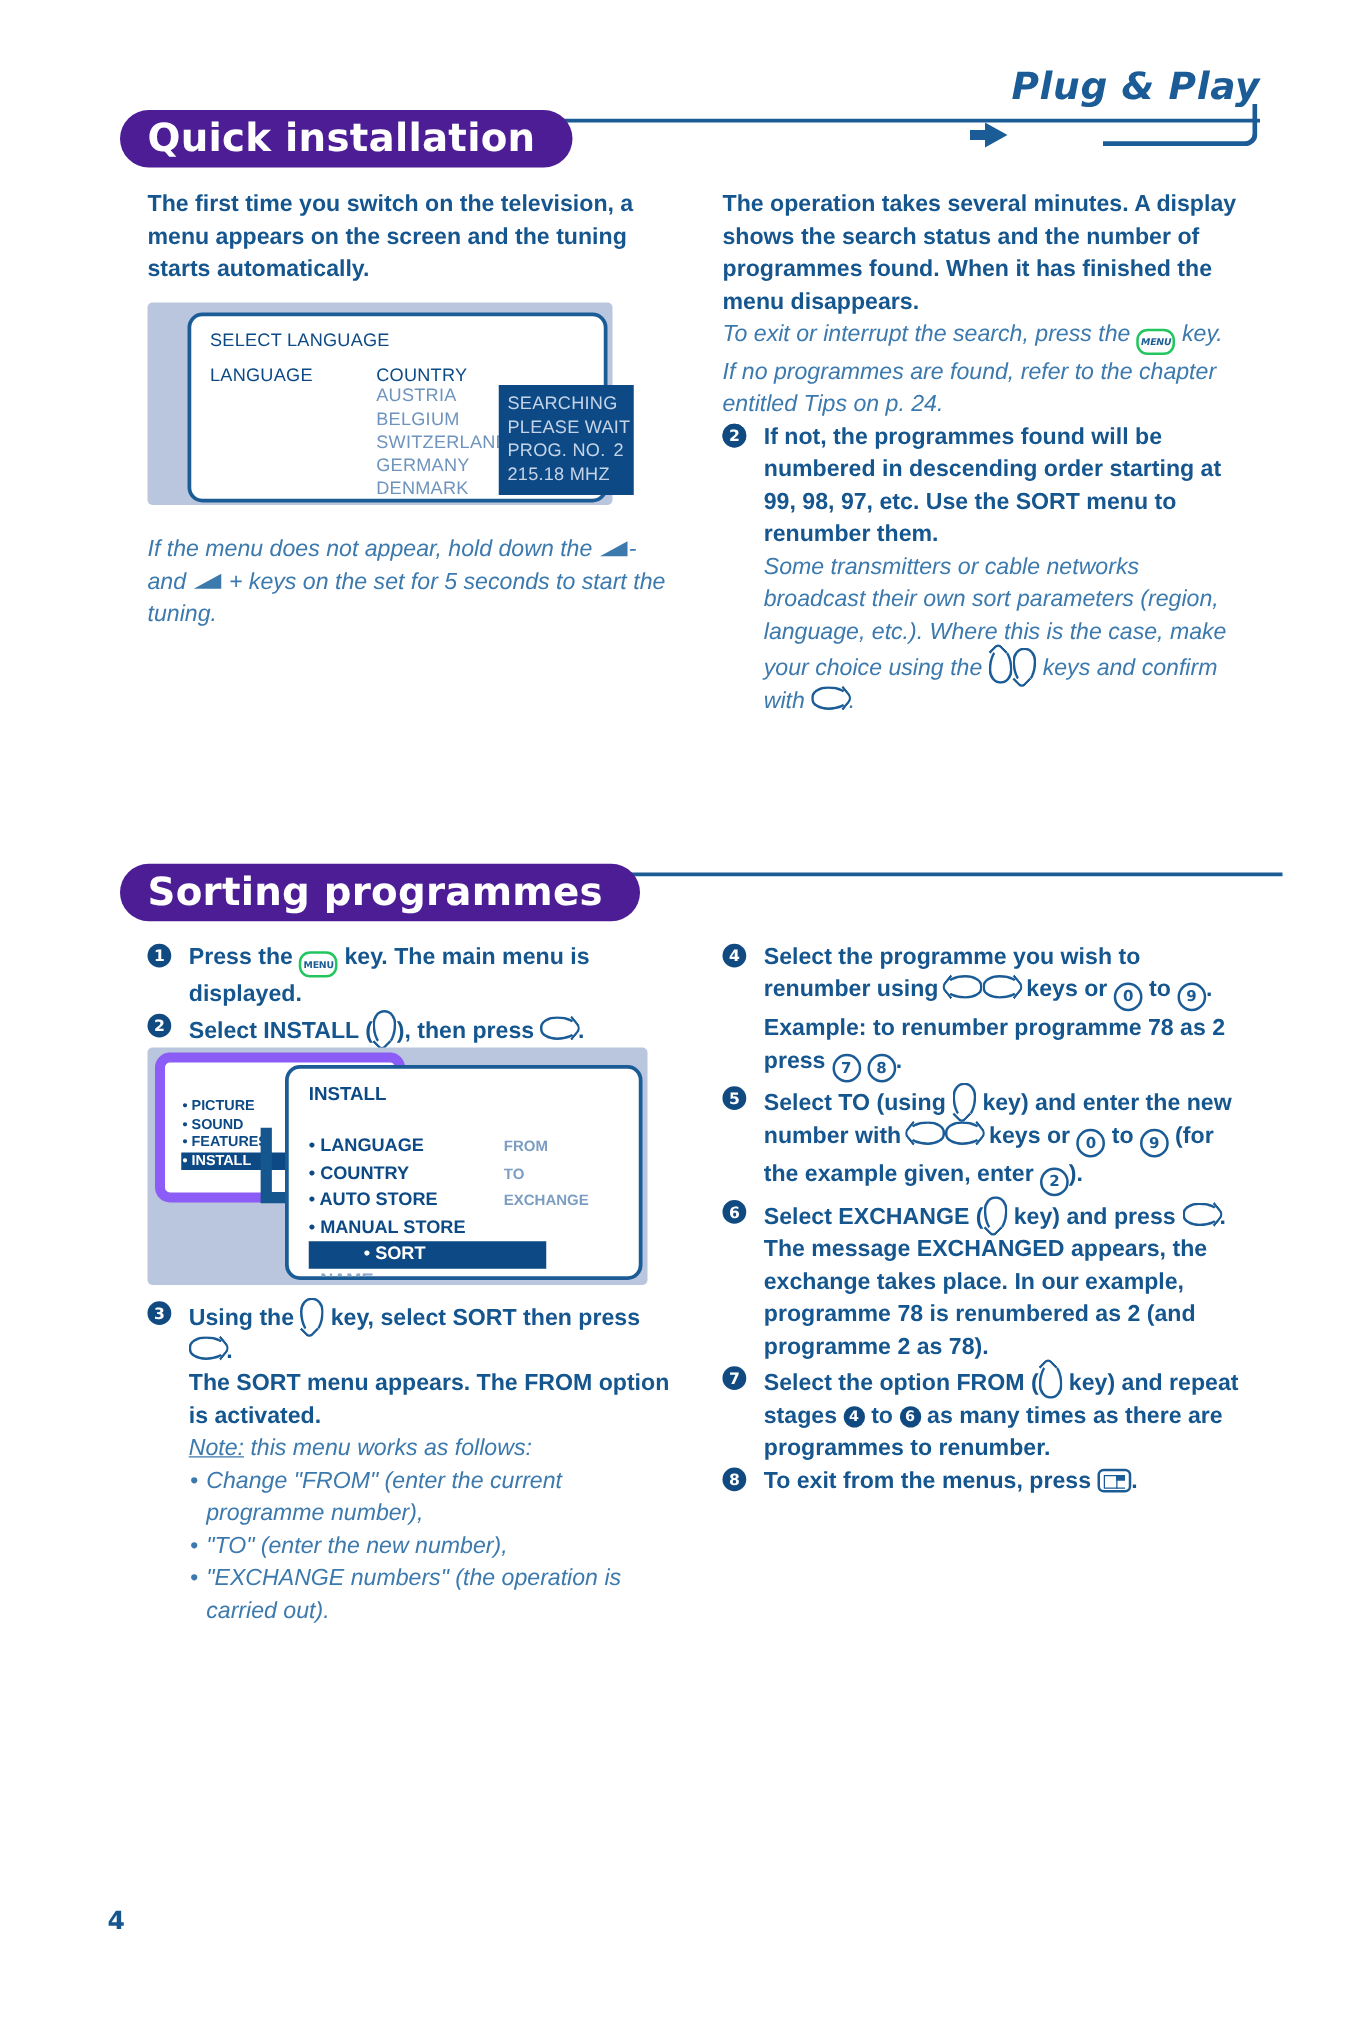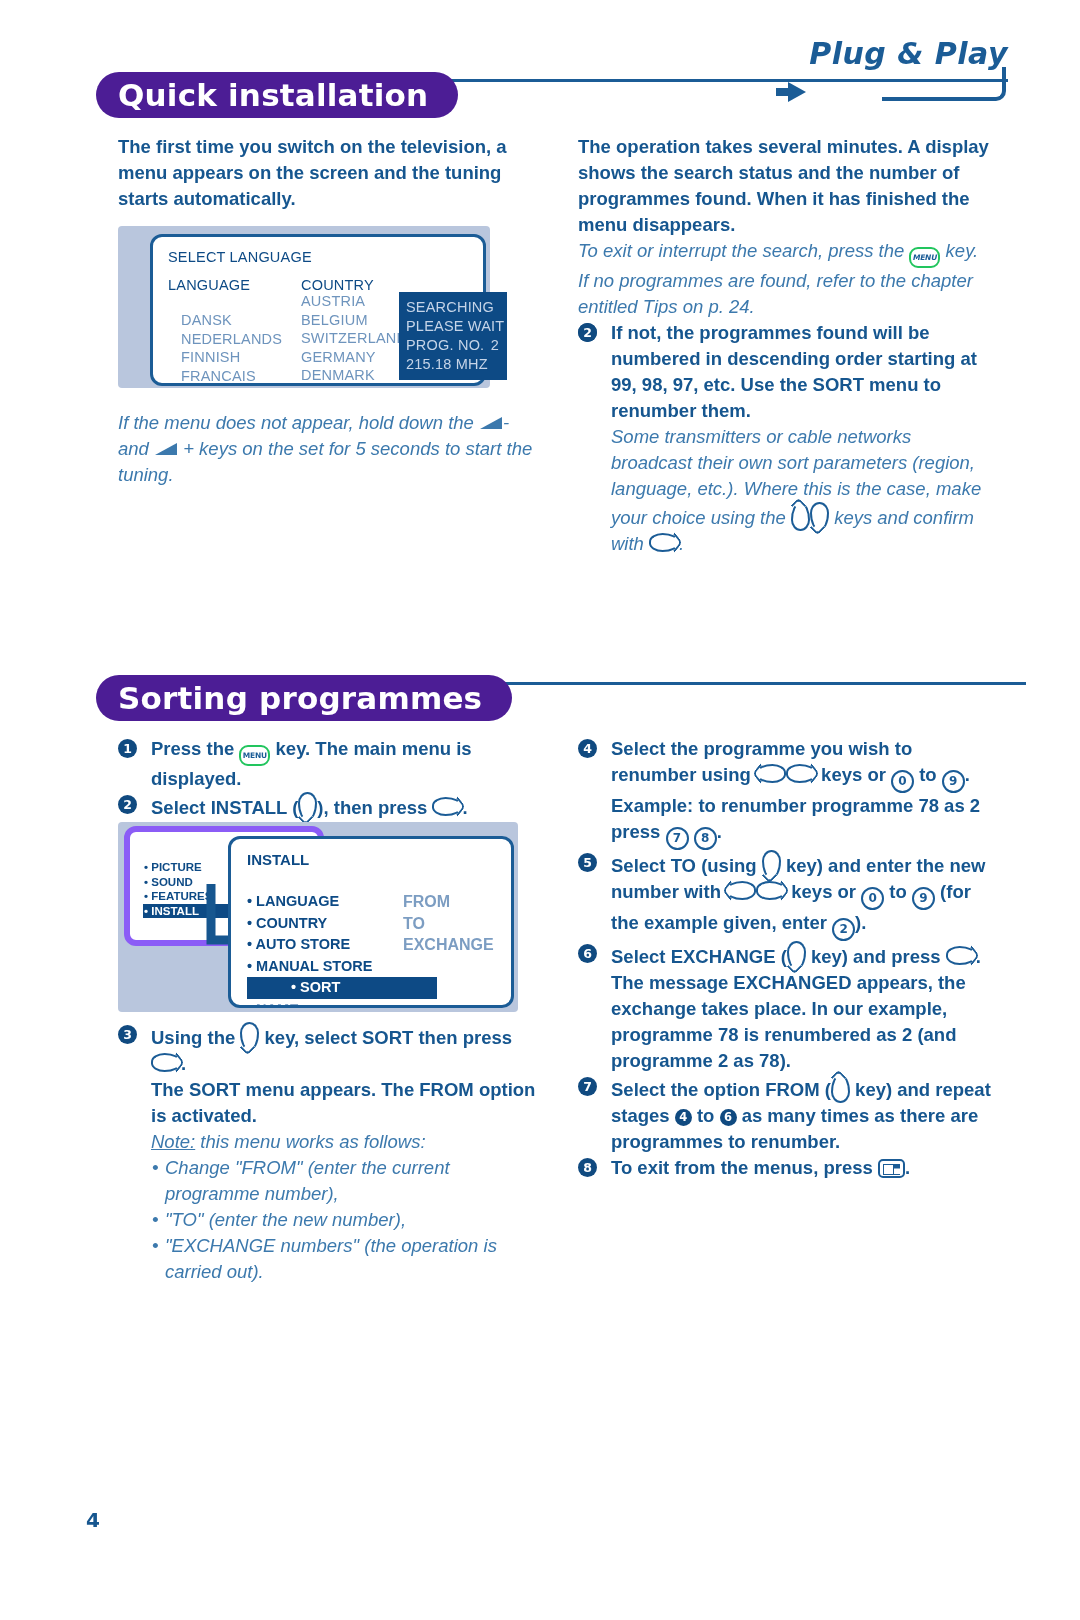--- a/index.html
+++ b/index.html
@@ -14,20 +14,21 @@
     font-family: "Liberation Sans", sans-serif;
     color: #1b5c96;
     overflow: hidden;
   }
 
   
   .page {
     position: absolute;
     inset: 0;
     background: #ffffff;
+    margin-top: 16px;
   }
 
   
   .plugplay {
     position: absolute;
     top: 36px;
     right: 72px;
     width: 230px;
     height: 70px;
   }
@@ -372,21 +373,21 @@
     background: #b9c6dd;
     border-radius: 4px;
   }
   .tvbox2-back {
     position: absolute;
     left: 6px;
     top: 4px;
     width: 200px;
     height: 120px;
     background: #ffffff;
-    border: 6px solid #8b5cf6;
+    border: 8px solid #8b5cf6;
     border-radius: 12px;
     box-sizing: border-box;
   }
   .tvbox2-front {
     position: absolute;
     left: 110px;
     top: 14px;
     width: 286px;
     height: 172px;
     background: #ffffff;
@@ -446,21 +447,21 @@
     display: block;
     width: 146px;
     padding-left: 44px;
   }
   .inst-items .dim { color: #8aa8c9; display: block; }
   .inst-right {
     position: absolute;
     left: 172px;
     top: 52px;
     font-weight: bold;
-    font-size: 16px;
+    font-size: 12px;
     line-height: 21.5px;
     color: #7c9dc2;
     font-family: "Liberation Sans", sans-serif;
   }
 
   
   .dotlist { margin: 0; padding: 0; list-style: none; }
   .dotlist li {
     position: relative;
     padding-left: 14px;
@@ -510,26 +511,20 @@
 
   <div class="col col-left" style="top:134px;">
     <p class="body">The first time you switch on the television, a menu appears on the screen and the tuning starts automatically.</p>
   </div>
 
   <div class="tvbox1">
     <div class="tvbox1-inner">
       <div class="osd osd-title">SELECT LANGUAGE</div>
       <div class="osd osd-c1">LANGUAGE</div>
       <div class="osd osd-c2">COUNTRY</div>
-      <div class="osd osd-list1">
-        <div>DANSK</div>
-        <div>NEDERLANDS</div>
-        <div>FINNISH</div>
-        <div>FRANCAIS</div>
-      </div>
       <div class="osd osd-list2">
         <div>AUSTRIA</div>
         <div>BELGIUM</div>
         <div>SWITZERLAND</div>
         <div>GERMANY</div>
         <div>DENMARK</div>
       </div>
       <div class="osd osd-search">
         <div class="row">SEARCHING</div>
         <div class="row">PLEASE WAIT</div>

